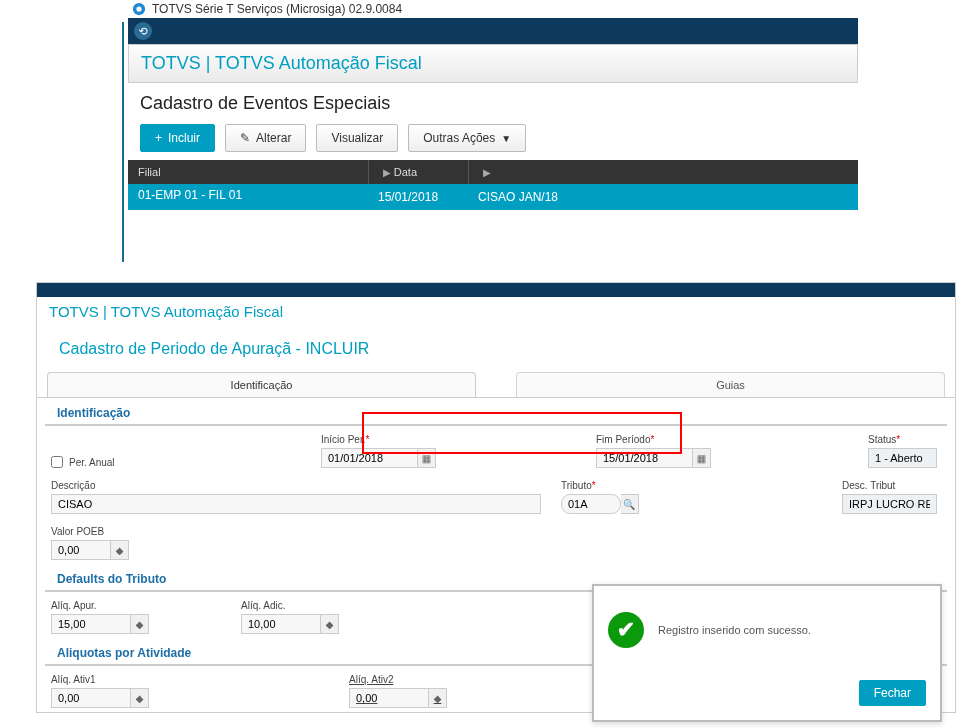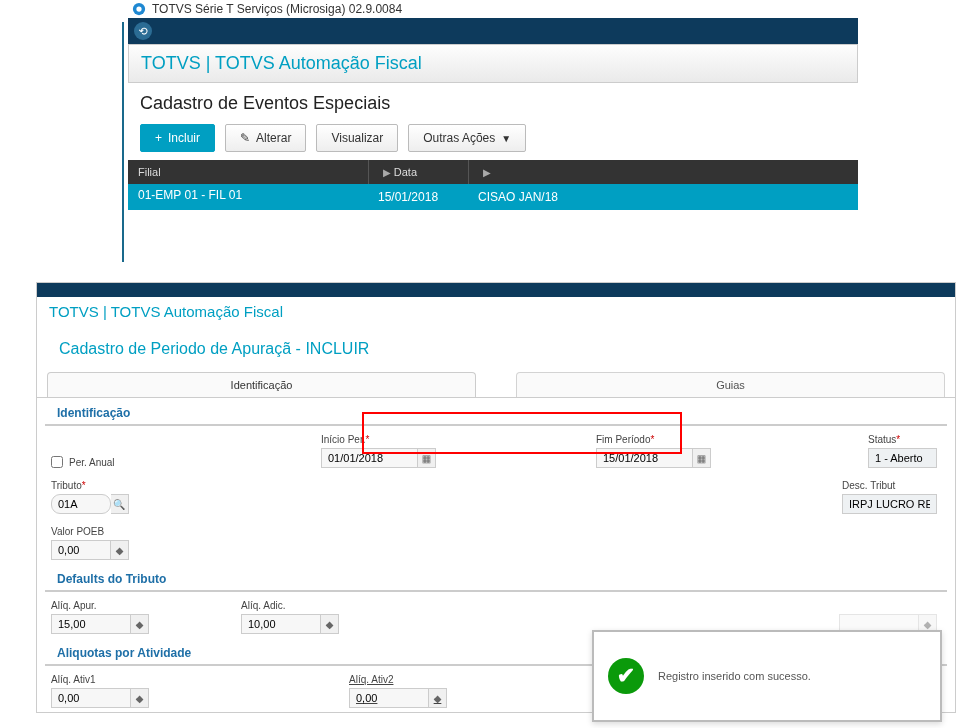--- a/index.html
+++ b/index.html
@@ -152,20 +152,26 @@
       </div>
       <div class="field" style="margin-left:auto; margin-right:4px;">
         <label><span>Status</span><span class="req">*</span></label>
         <div class="input-wrap">
           <input class="readonly" style="width: 69px;" value="1 - Aberto">
         </div>
       </div>
     </div>
 
     <div class="form-row">
+      <div class="field wide">
+        <label>Descrição</label>
+        <div class="input-wrap">
+            <input value="CISAO" style="">
+          </div>
+      </div>
       <div class="field">
         <label><span>Tributo</span><span class="req">*</span></label>
         <div class="input-wrap">
           <input style="width: 60px; border-radius: 9px;" value="01A">
           <div class="mag">🔍</div>
         </div>
       </div>
       <div class="field" style="margin-left:auto; margin-right:4px;">
         <label>Desc. Tribut</label>
         <div class="input-wrap">
@@ -231,15 +237,20 @@
 
   </div>
 
   <div class="redbox"></div>
 
   <div class="dialog">
     <div class="d-body">
       <div class="check-circle">✔</div>
       <div class="d-text">Registro inserido com sucesso.</div>
     </div>
+    <div class="d-footer">
+      <div class="btn primary">
+        <span>Fechar</span>
+      </div>
+    </div>
   </div>
 
 </div>
 
 </body></html>

